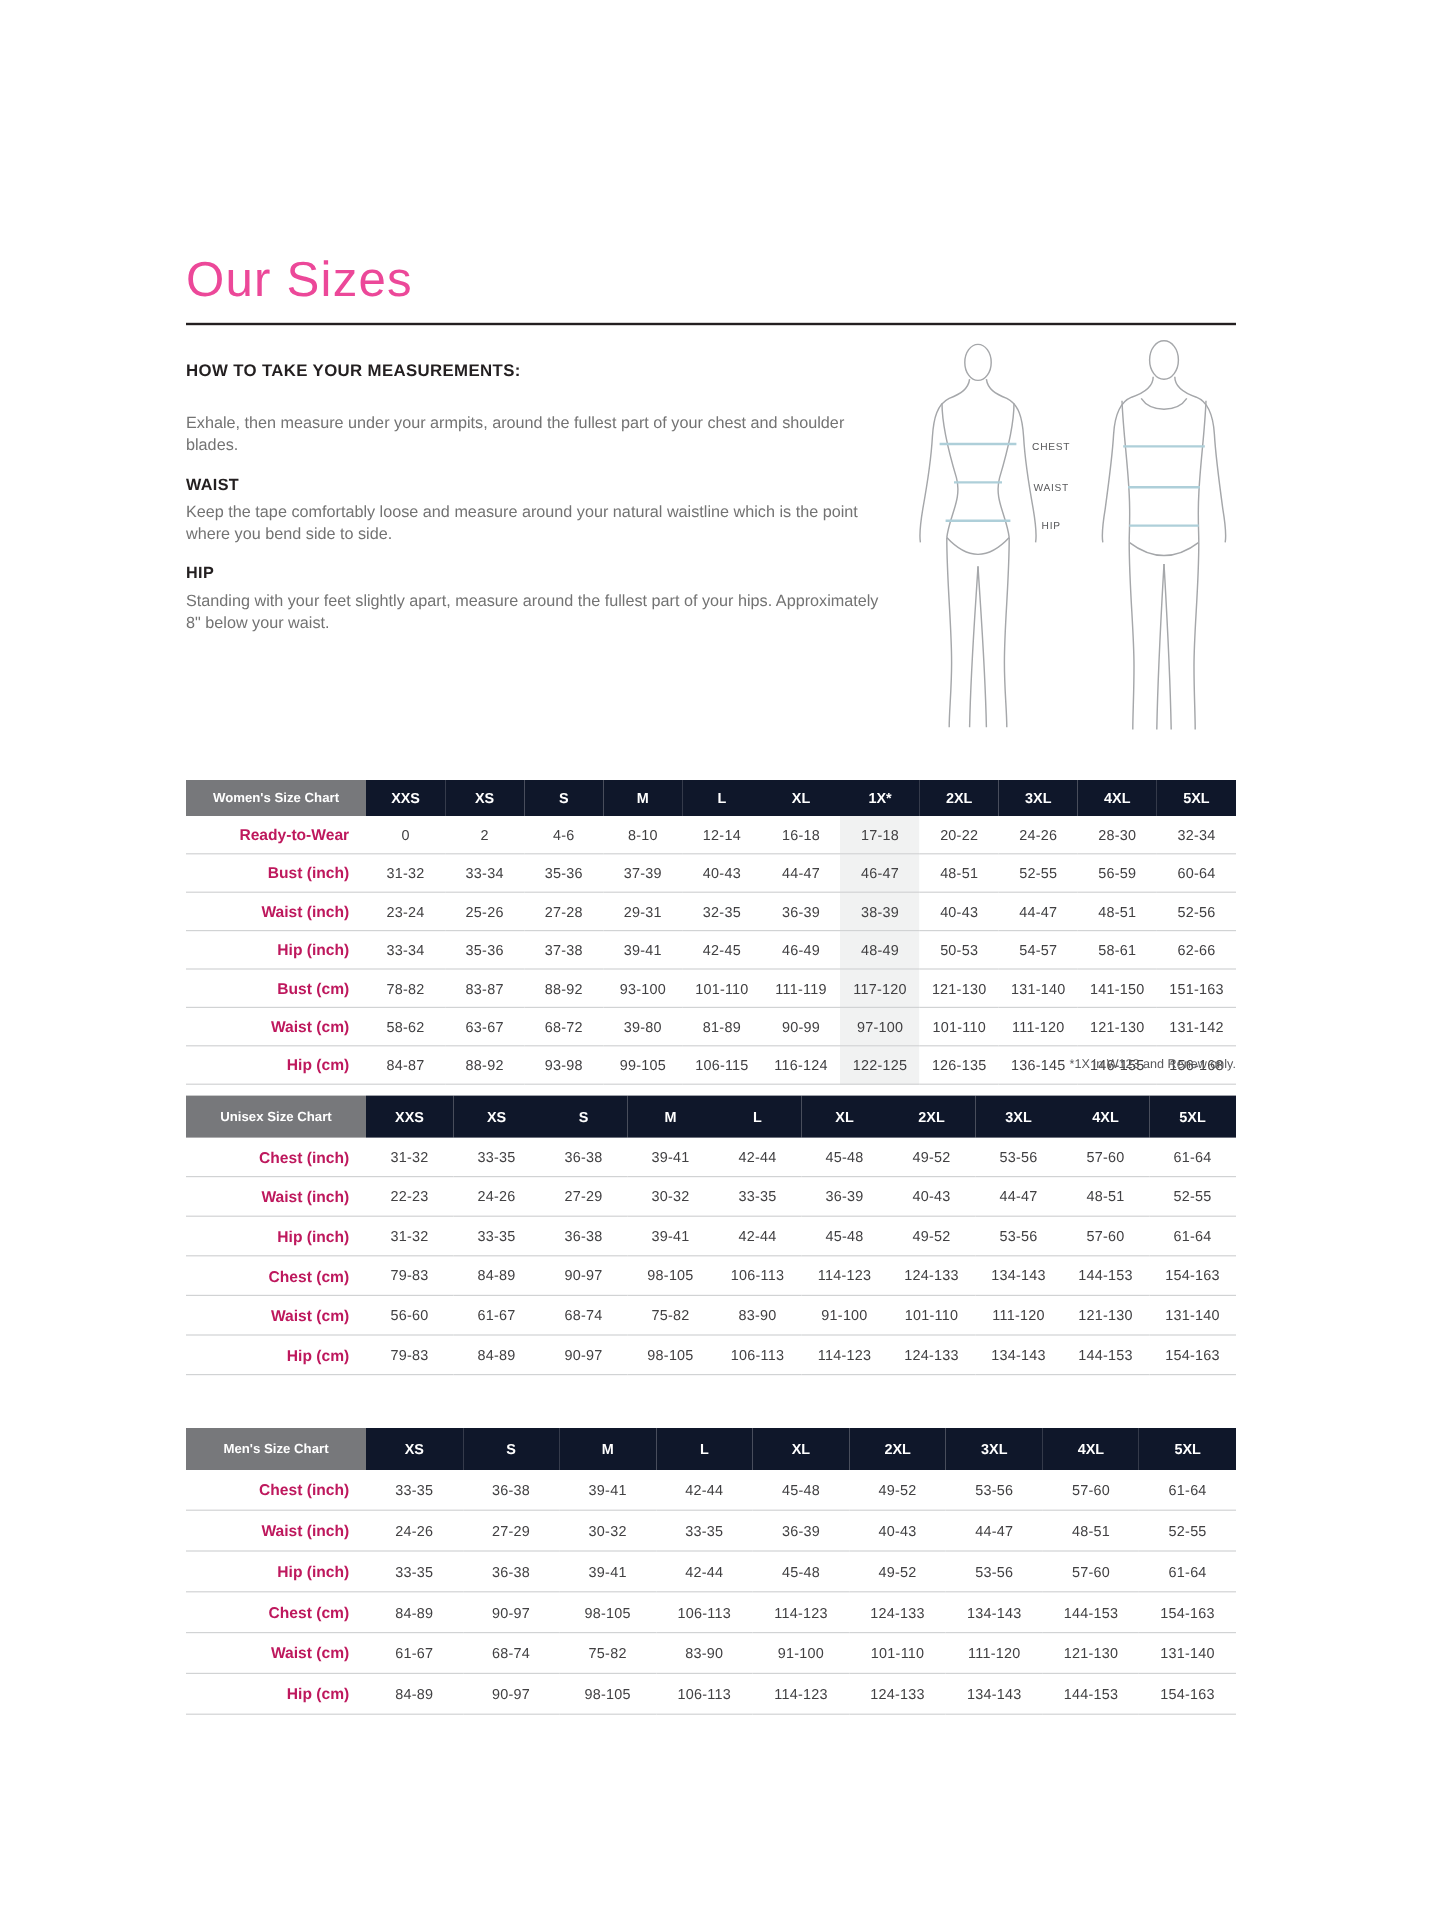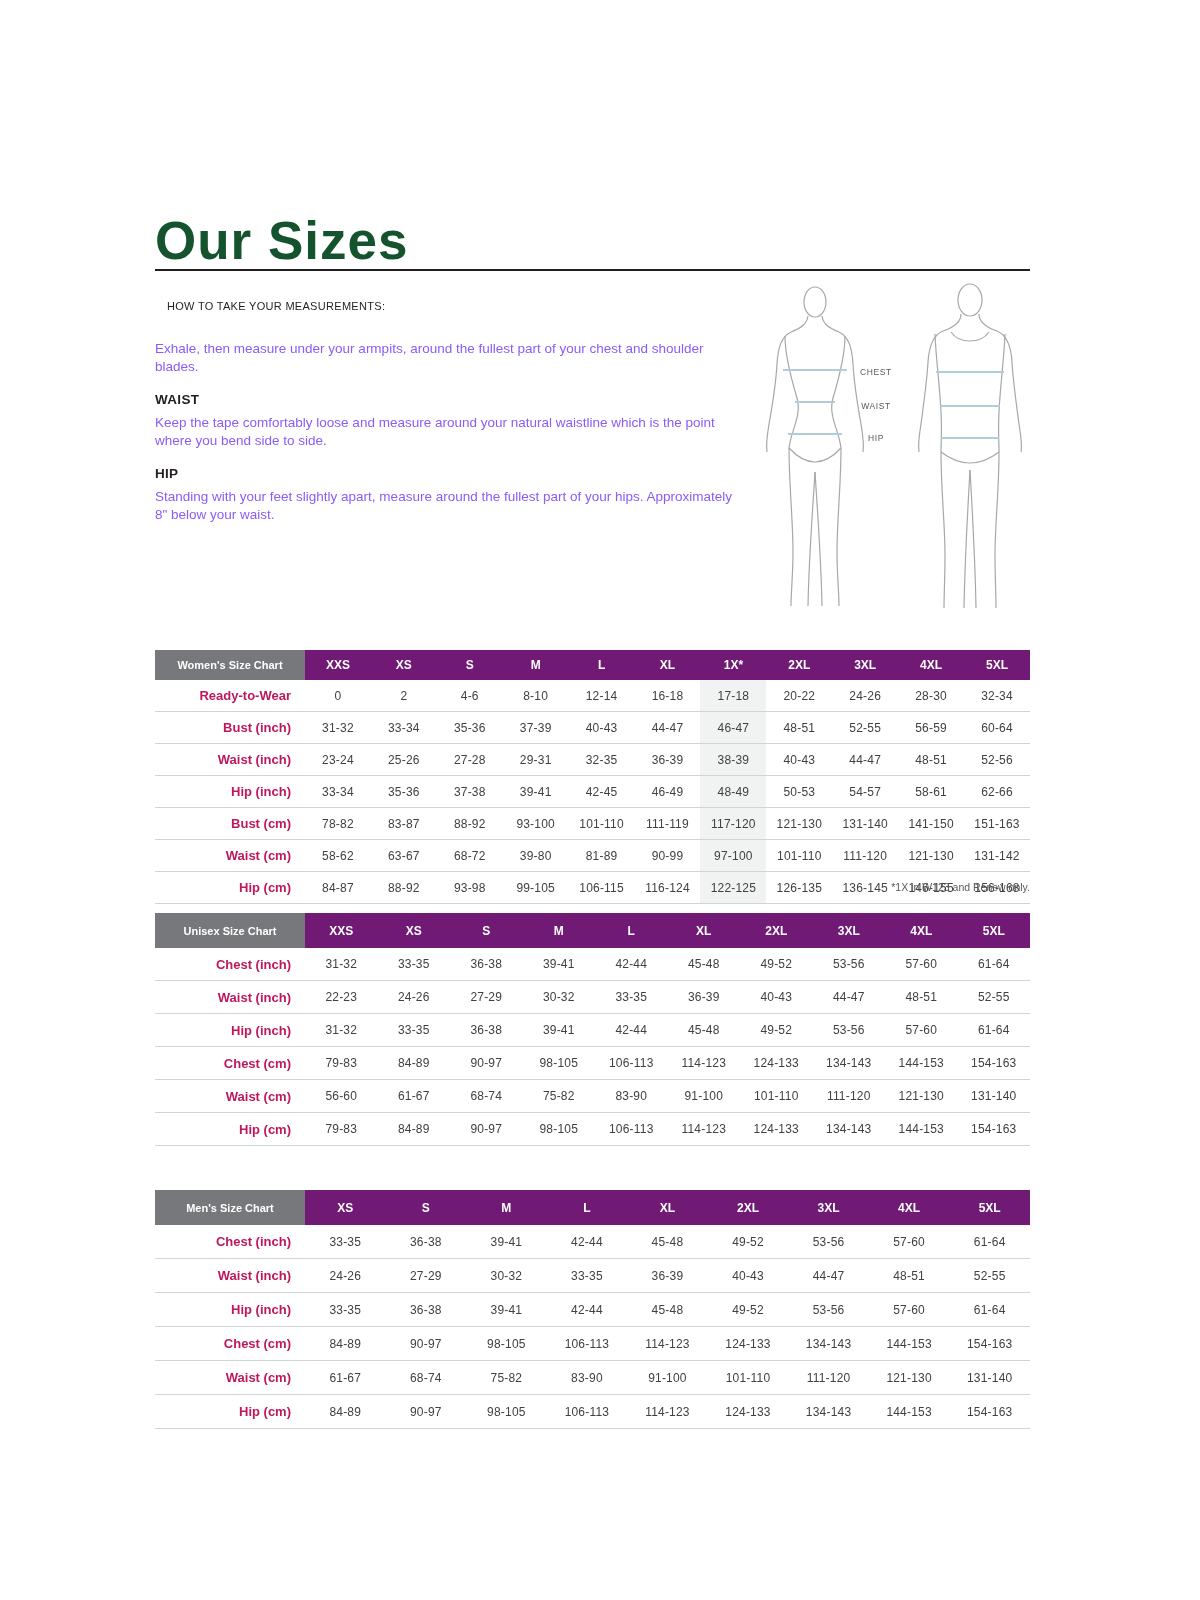--- a/index.html
+++ b/index.html
@@ -1,42 +1,42 @@
 <!DOCTYPE html>
 <html><head>
 <meta charset="utf-8">
 <style>
   html,body { margin:0; padding:0; background:#ffffff; }
   body { font-family:"Liberation Sans", sans-serif; }
   .page { position:relative; width:1200px; height:1600px; background:#ffffff; overflow:hidden; }
 
-  .title { position:absolute; left:155px; top:210px; font-size:53px; font-weight:700;
-           color:#14532d; letter-spacing:1px; }
+  .title { position:absolute; left:155px; top:210px; font-size:41px; font-weight:400;
+           color:#ec4899; letter-spacing:1px; }
   .title-rule { position:absolute; left:155px; top:269px; width:875px; height:0;
                 border-top:2px solid #231f20; }
 
   .instructions { position:absolute; left:155px; top:300px; width:578px; }
-  .how-to { font-size:11px; font-weight:normal; color:#231f20; letter-spacing:.3px; margin:0 0 28px 12px; }
+  .how-to { font-size:14px; font-weight:bold; color:#231f20; letter-spacing:.3px; margin:0 0 28px 0; }
   .sec { margin:0 0 17px 0; }
   .sec .sec-h { font-size:13.5px; font-weight:bold; color:#231f20; letter-spacing:.3px; margin:0 0 7px 0; }
-  .sec .sec-p { font-size:13.5px; color:#8b5cf6; line-height:1.3; margin:0; }
+  .sec .sec-p { font-size:13.5px; color:#737373; line-height:1.3; margin:0; }
 
   .figures { position:absolute; left:745px; top:280px; width:310px; height:352px; }
   .figures svg path, .figures svg ellipse { fill:none; stroke:#a5a7aa; stroke-width:1.2; }
   .figures svg line.measure { stroke:#aecfd9; stroke-width:2; }
   .figures svg text { font-family:"Liberation Sans", sans-serif; font-size:8.5px; fill:#58595b;
                       letter-spacing:.6px; text-anchor:middle; }
 
   .size-table { position:absolute; left:155px; width:875px; }
   #table-0 { top:650px; }
   #table-1 { top:913px; }
   #table-2 { top:1190px; }
 
   table { width:100%; border-collapse:collapse; table-layout:fixed; }
-  thead th { background:#701a75; color:#ffffff; font-size:12px; font-weight:bold;
+  thead th { background:#0f172a; color:#ffffff; font-size:12px; font-weight:bold;
              text-align:center; padding:0; }
   thead th.corner { background:#77787b; font-size:11px; }
   .t-women thead th { height:30px; }
   .t-unisex thead th, .t-men thead th { height:35px; }
   tbody th.rowlabel { text-align:right; padding-right:14px; font-size:13px; font-weight:bold;
                       color:#be185d; border-bottom:1px solid #d1d3d4; }
   tbody td { text-align:center; font-size:12px; color:#414042; border-bottom:1px solid #d1d3d4;
              letter-spacing:.2px; }
   .t-women tbody td, .t-women tbody th { height:29px; }
   .t-unisex tbody td, .t-unisex tbody th { height:30px; }

